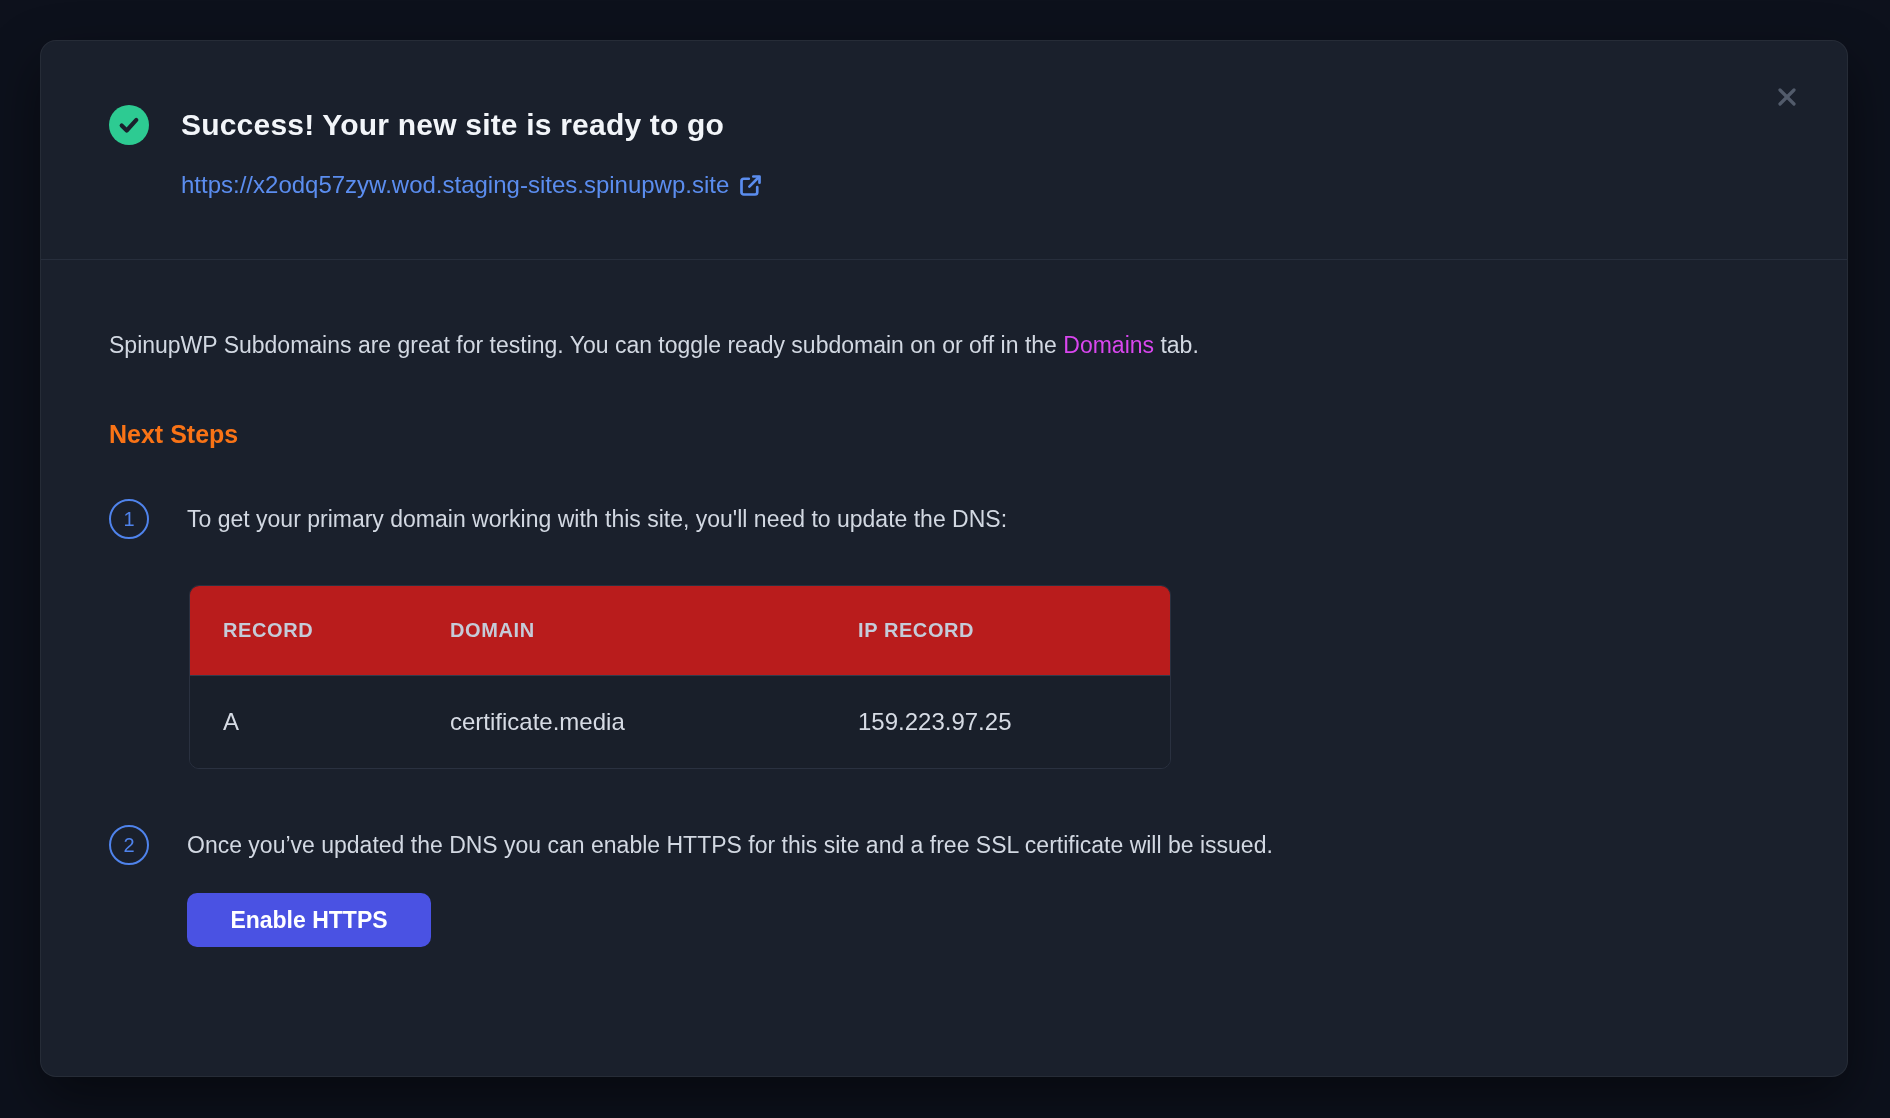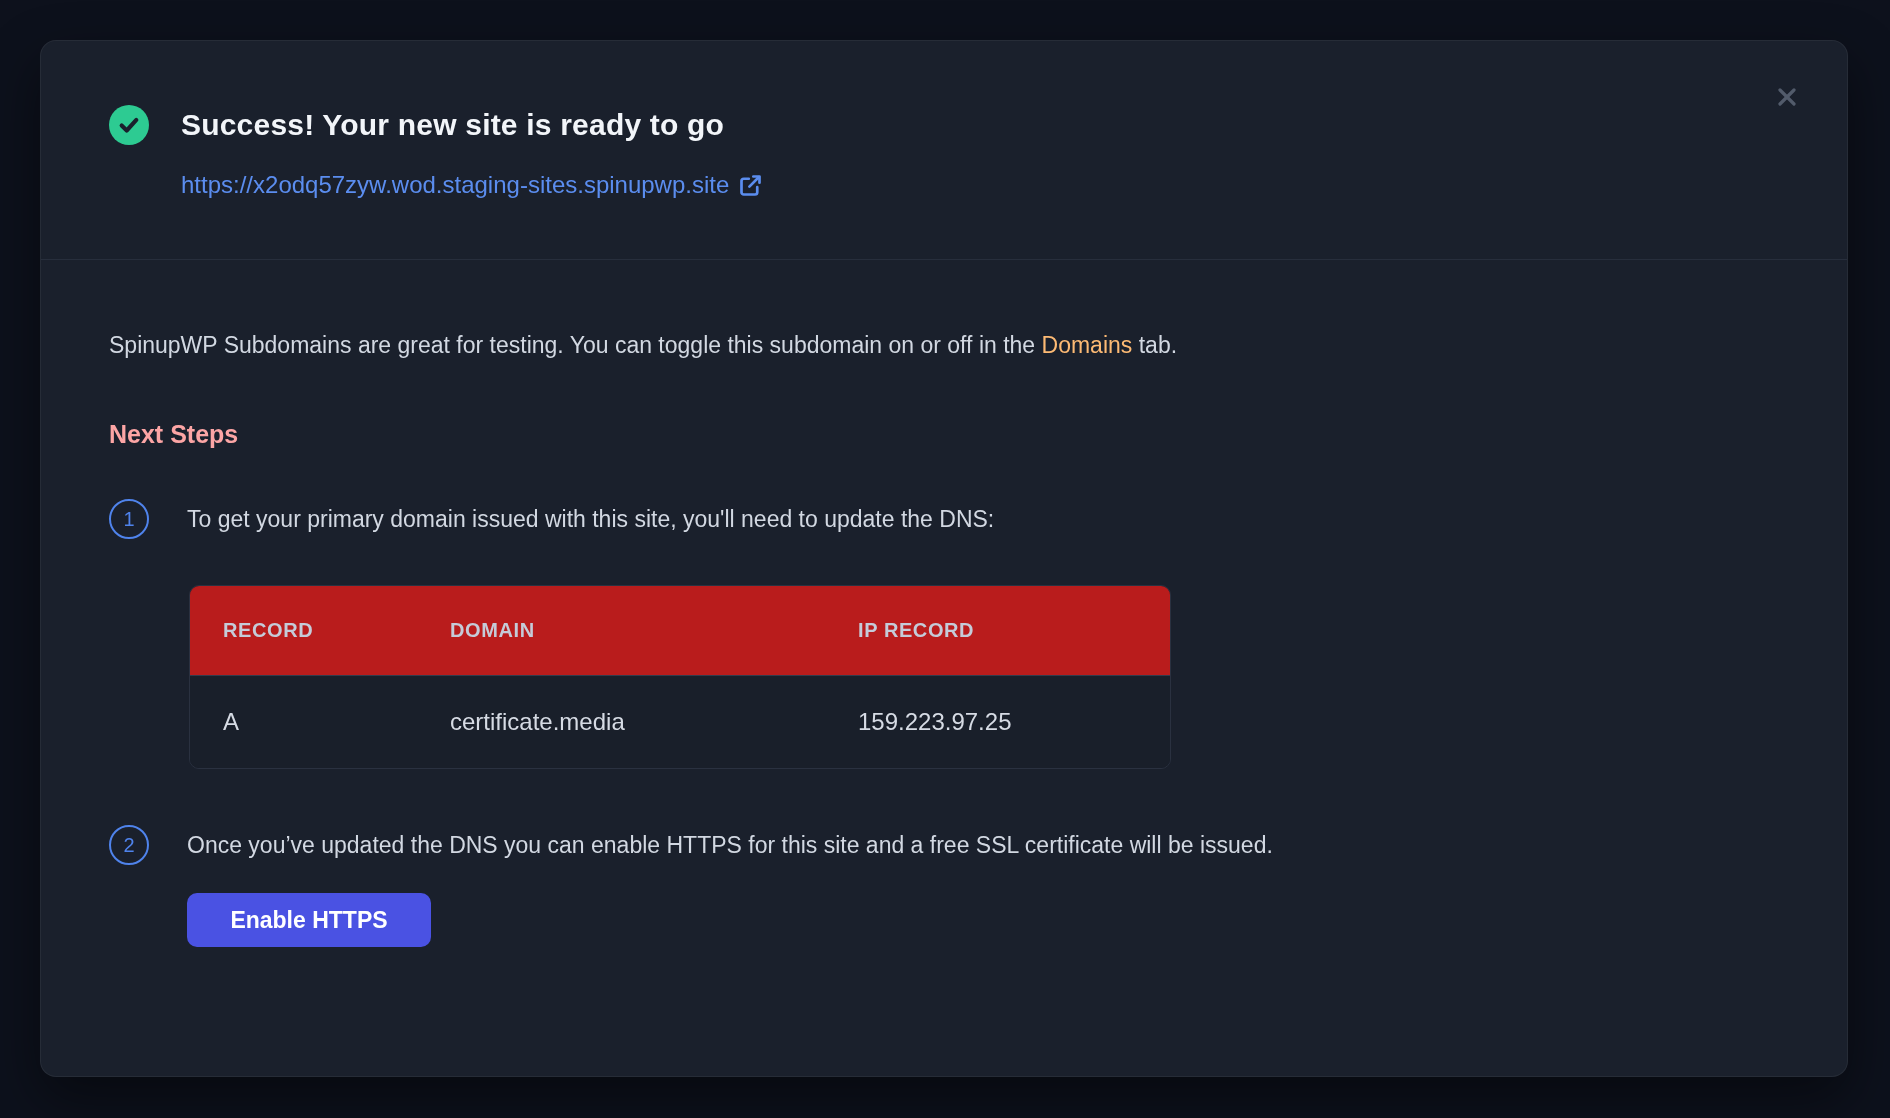--- a/index.html
+++ b/index.html
@@ -48,24 +48,24 @@
     position: absolute; top: 40px; right: 44px;
     width: 32px; height: 32px;
     background: none; border: none; cursor: pointer;
     display: flex; align-items: center; justify-content: center;
   }
   
   .modal-body { padding: 70px 68px 0 68px; }
   .intro {
     font-size: 23px; color: #d2d8e2; line-height: 30px;
   }
-  .intro a { color: #fdba74; text-decoration: none; }
+  .intro a { color: #d946ef; text-decoration: none; }
   .next-steps {
     margin-top: 60px;
-    font-size: 25px; font-weight: 700; color: #fca5a5;
+    font-size: 25px; font-weight: 700; color: #f97316;
   }
   .step-row {
     display: flex; align-items: center;
   }
   .step-row.step-1 { margin-top: 50px; }
   .step-row.step-2 { margin-top: 56px; }
   .step-num {
     width: 40px; height: 40px; flex: 0 0 40px;
     border: 2px solid #4f83ec; border-radius: 50%;
     color: #4f83ec; font-size: 20px; font-weight: 500;
@@ -147,27 +147,27 @@
         <svg width="24" height="24" viewBox="0 0 24 24" fill="none" stroke="#525b6b" stroke-width="3.2" stroke-linecap="round">
           <line x1="5" y1="5" x2="19" y2="19"></line>
           <line x1="19" y1="5" x2="5" y2="19"></line>
         </svg>
       </span>
     </button>
   </div>
 
   <div class="modal-body">
 
-    <p class="intro"><span>SpinupWP Subdomains are great for testing. You can toggle this subdomain on or off in the </span><a href="#">Domains</a><span> tab.</span></p>
+    <p class="intro"><span>SpinupWP Subdomains are great for testing. You can toggle ready subdomain on or off in the </span><a href="#">Domains</a><span> tab.</span></p>
 
     <h2 class="next-steps">Next Steps</h2>
 
     <div class="step-row step-1">
       <span class="step-num">1</span>
-      <span class="step-text">To get your primary domain issued with this site, you'll need to update the DNS:</span>
+      <span class="step-text">To get your primary domain working with this site, you'll need to update the DNS:</span>
     </div>
 
     <table class="dns-table">
       <colgroup>
           <col class="c1">
           <col class="c2">
           <col class="c3">
         </colgroup>
       <thead>
         <tr>

